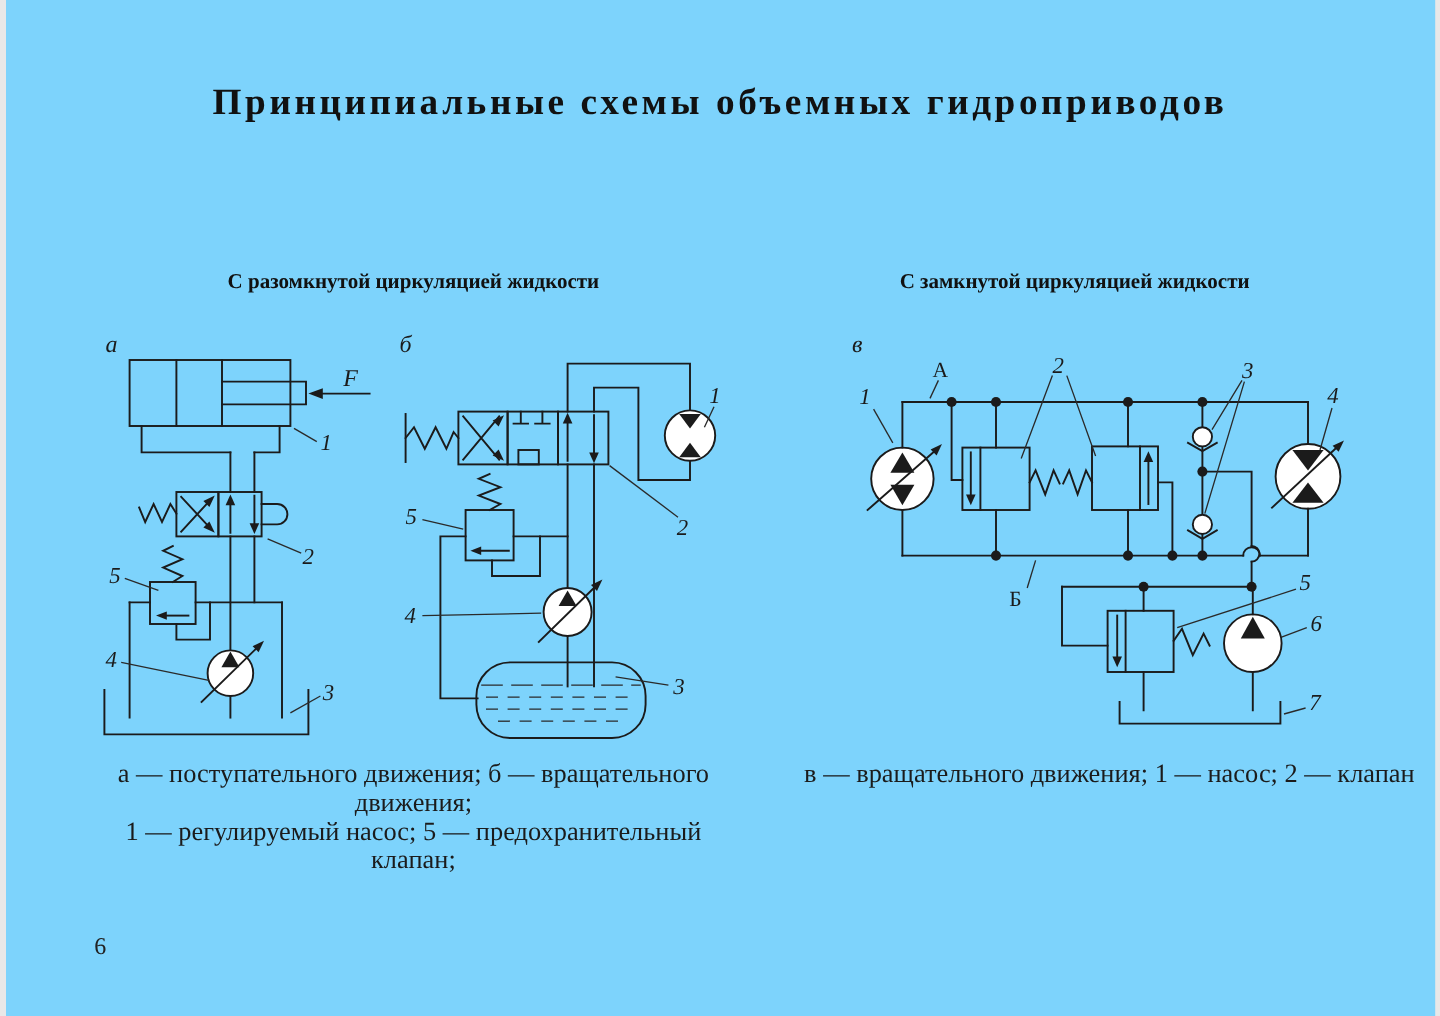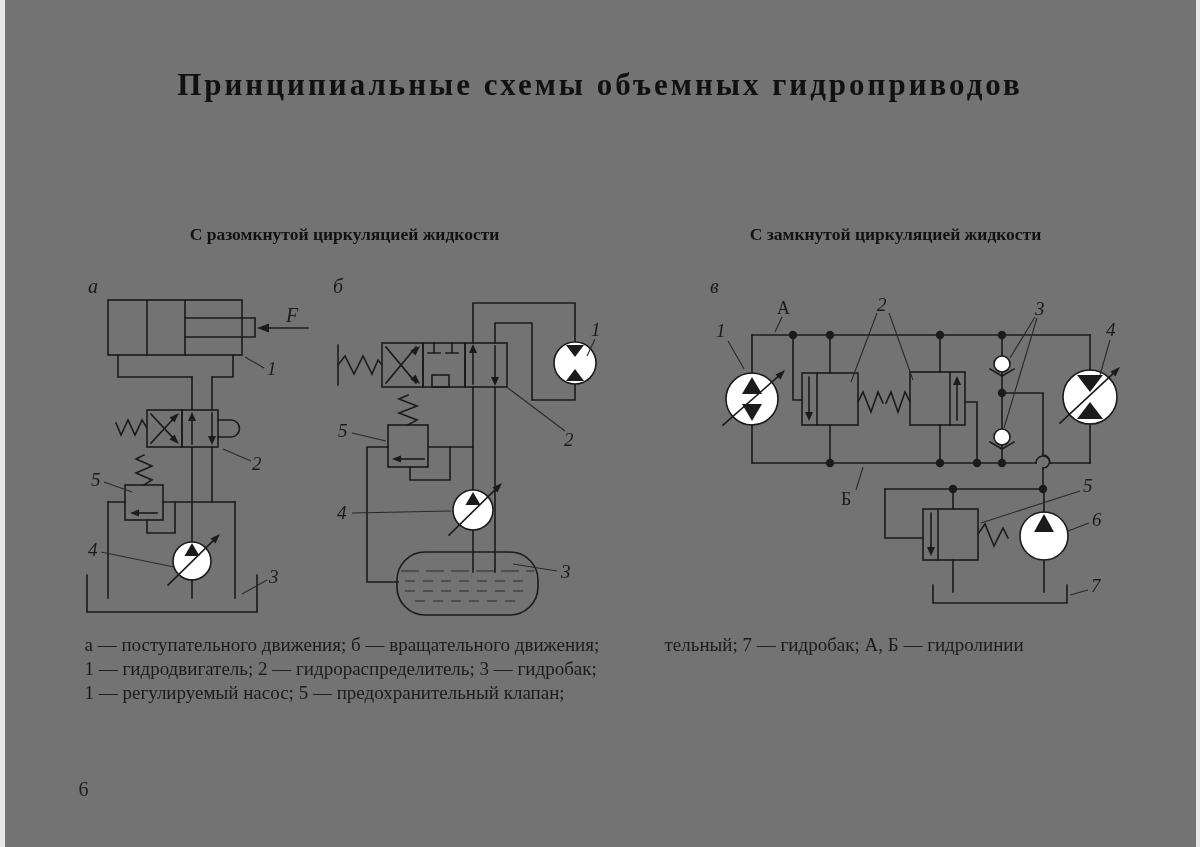--- a/index.html
+++ b/index.html
@@ -1,33 +1,33 @@
 <!DOCTYPE html>
 <html><head>
 <meta charset="utf-8">
 <style>
   html,body{margin:0;padding:0;background:#e8e8e8;}
   .page{
-    position:relative;width:1191px;height:847px;background:#737373;
+    position:relative;width:1191px;height:847px;background:#7dd3fc;
     font-family:"Liberation Serif", serif;color:#1b1b1b;overflow:hidden;
     margin:0 auto;
   }
   .title{
     position:absolute;left:0;top:67px;width:100%;text-align:center;
     font-size:31px;font-weight:bold;letter-spacing:3px;color:#111;
   }
   .subhead{
     position:absolute;top:224px;width:500px;text-align:center;
     font-size:17.5px;font-weight:bold;color:#111;
   }
   .subhead.left{left:90px;}
   .subhead.right{left:641px;}
   .caption{
-    position:absolute;width:520px;
-    font-size:19px;line-height:23.8px;color:#1b1b1b;
+    position:absolute;width:520px;text-align:center;
+    font-size:22px;line-height:23.8px;color:#1b1b1b;
   }
   .caption.left{left:80px;top:633px;}
   .caption.right{left:660px;top:633px;}
   .pagenum{position:absolute;left:74px;top:778px;font-size:20px;color:#222;}
   svg.schematics{position:absolute;left:0;top:0;}
   svg .ln{fill:none;stroke:#1b1b1b;stroke-width:1.6;stroke-linecap:square;}
   svg .thin{fill:none;stroke:#2a2a2a;stroke-width:1.1;}
   svg .fillc{fill:#1b1b1b;stroke:none;}
   svg .wcirc{fill:#ffffff;stroke:#1b1b1b;stroke-width:1.6;}
   svg text{fill:#1b1b1b;}
@@ -290,21 +290,20 @@
         <path class="thin" d="M777 317 L770 332"></path>
         <text class="up" x="772" y="314">А</text>
         <path class="thin" d="M851 490 L858 467"></path>
         <text class="up" x="836" y="505">Б</text>
       </g>
     </g>
   </svg>
 
   <div class="caption left">
     <div>а — поступательного движения; б — вращательного движения;</div>
-    <div>1 — гидродвигатель; 2 — гидрораспределитель; 3 — гидробак;</div>
     <div>1 — регулируемый насос; 5 — предохранительный клапан;</div>
   </div>
   <div class="caption right">
-    <div>тельный; 7 — гидробак; А, Б — гидролинии</div>
+    <div>в — вращательного движения; 1 — насос; 2 — клапан</div>
   </div>
 
   <div class="pagenum">6</div>
 </div>
 
 </body></html>

